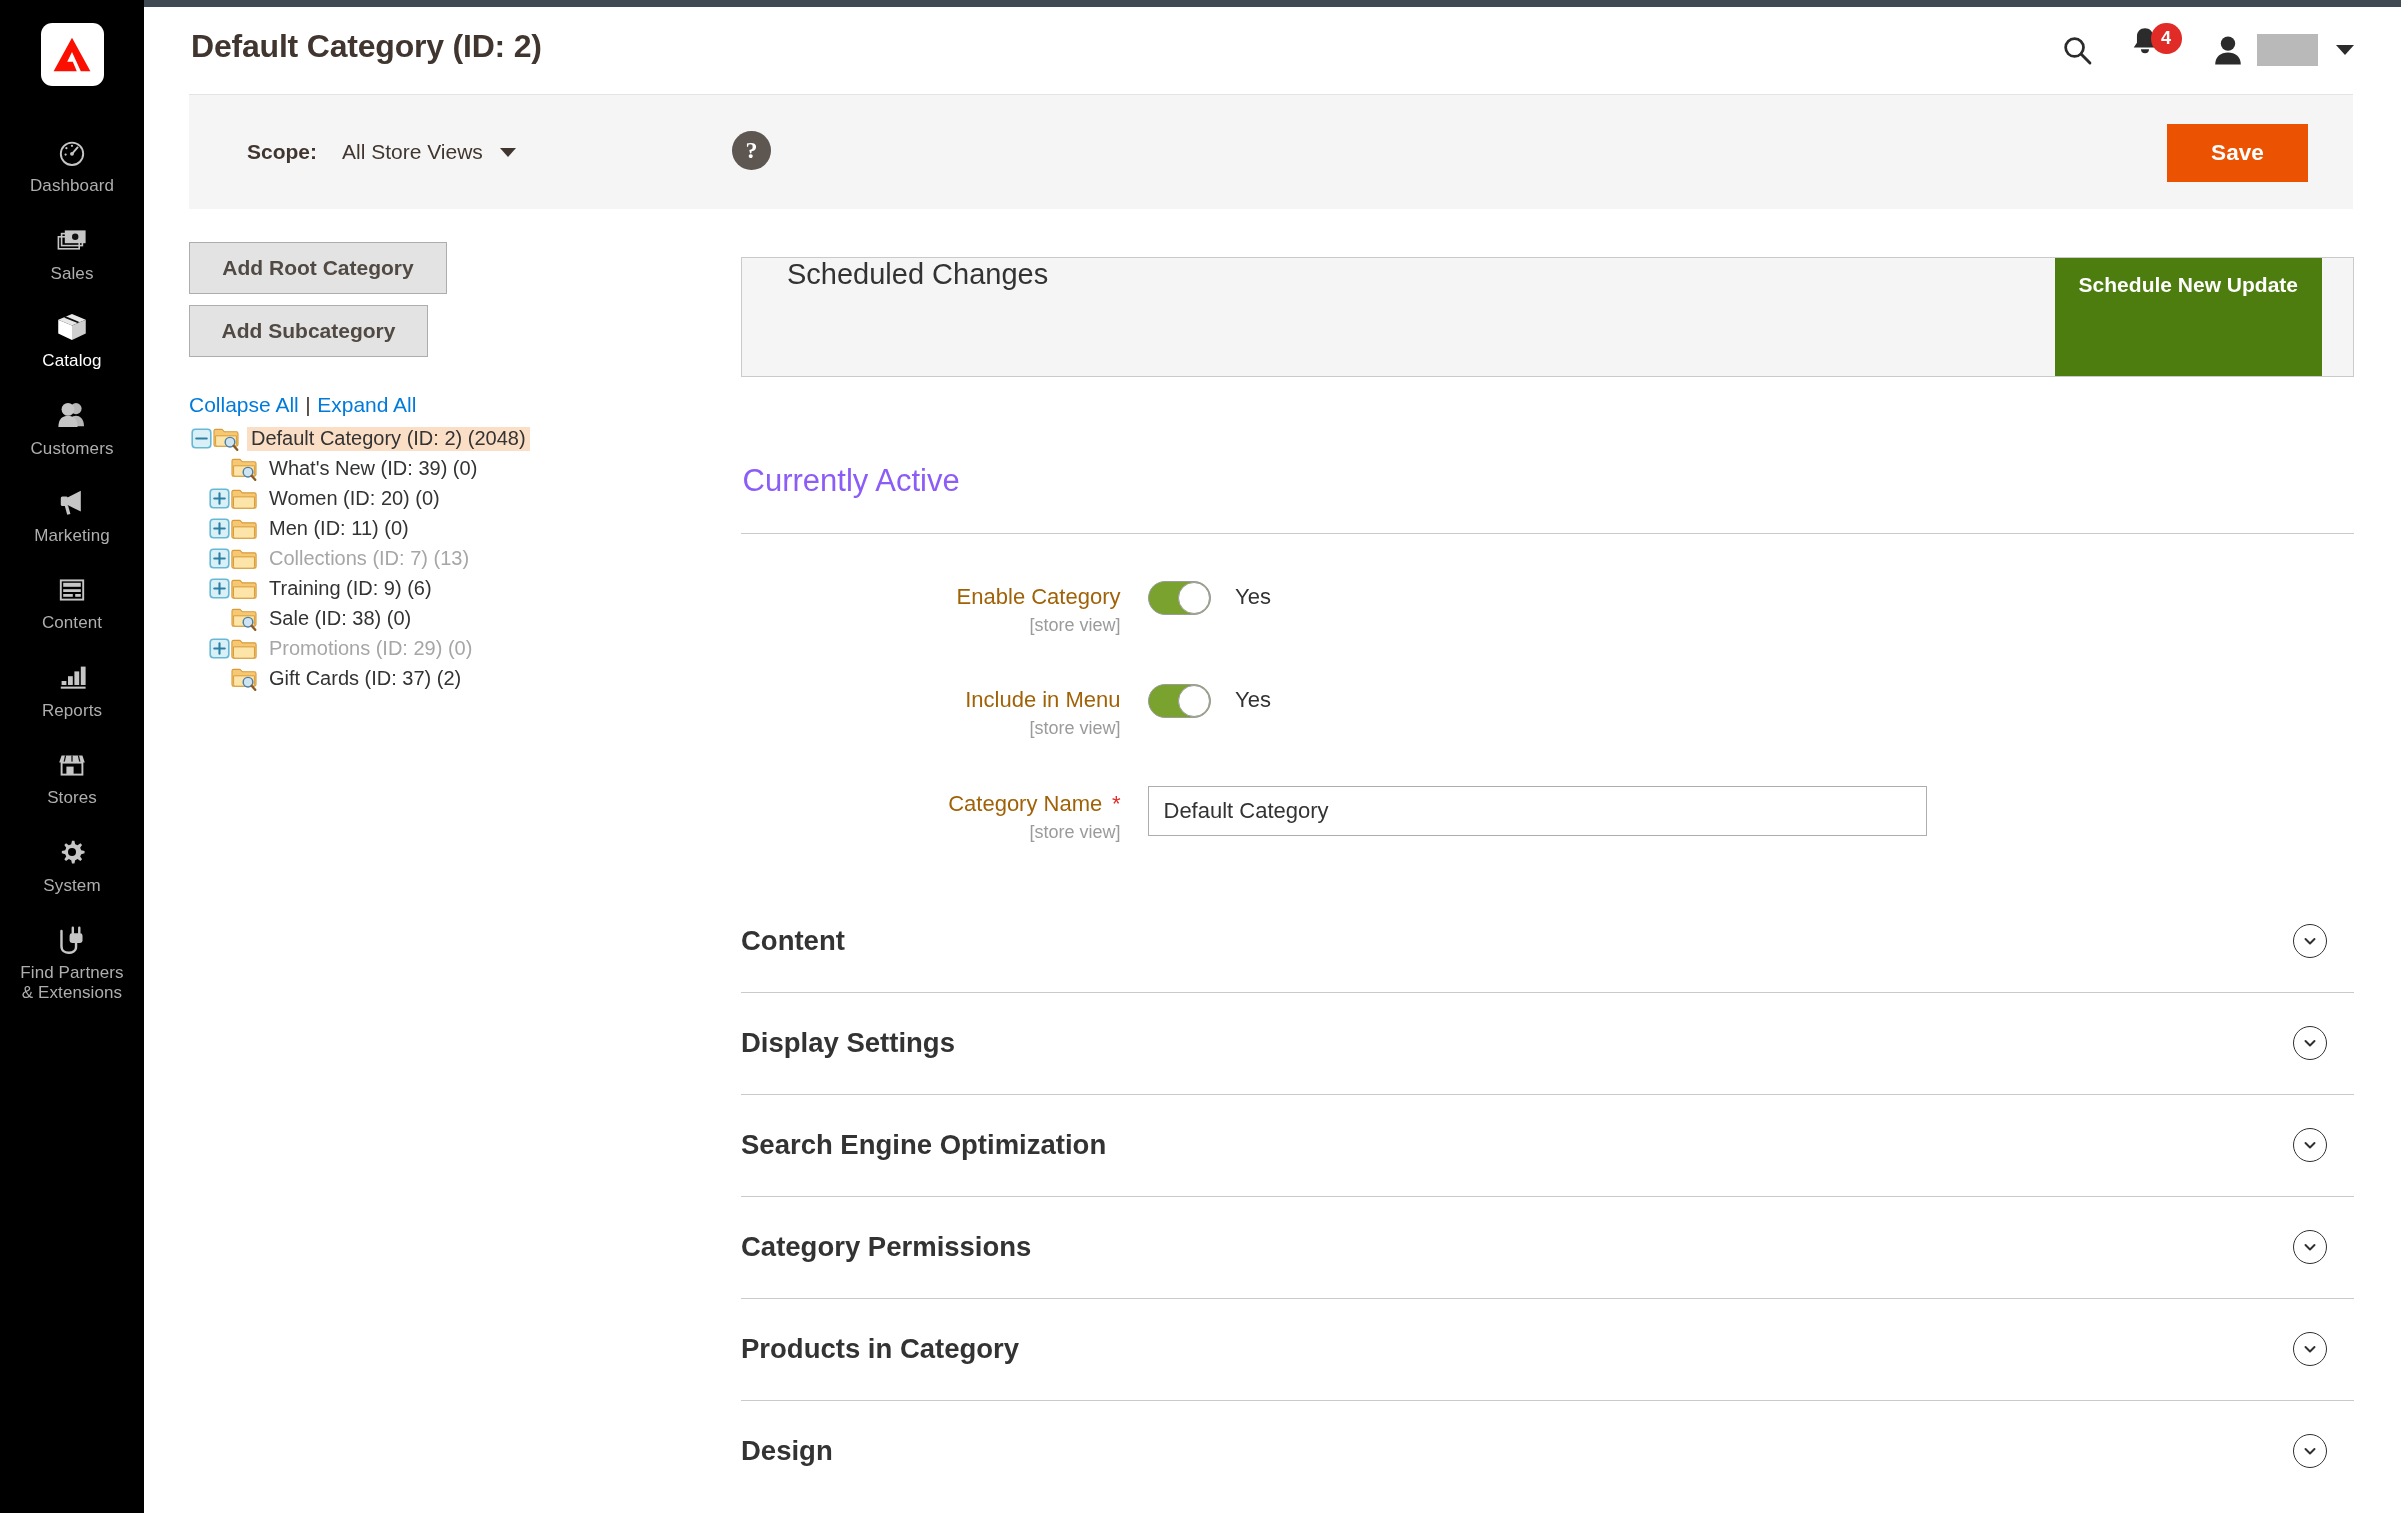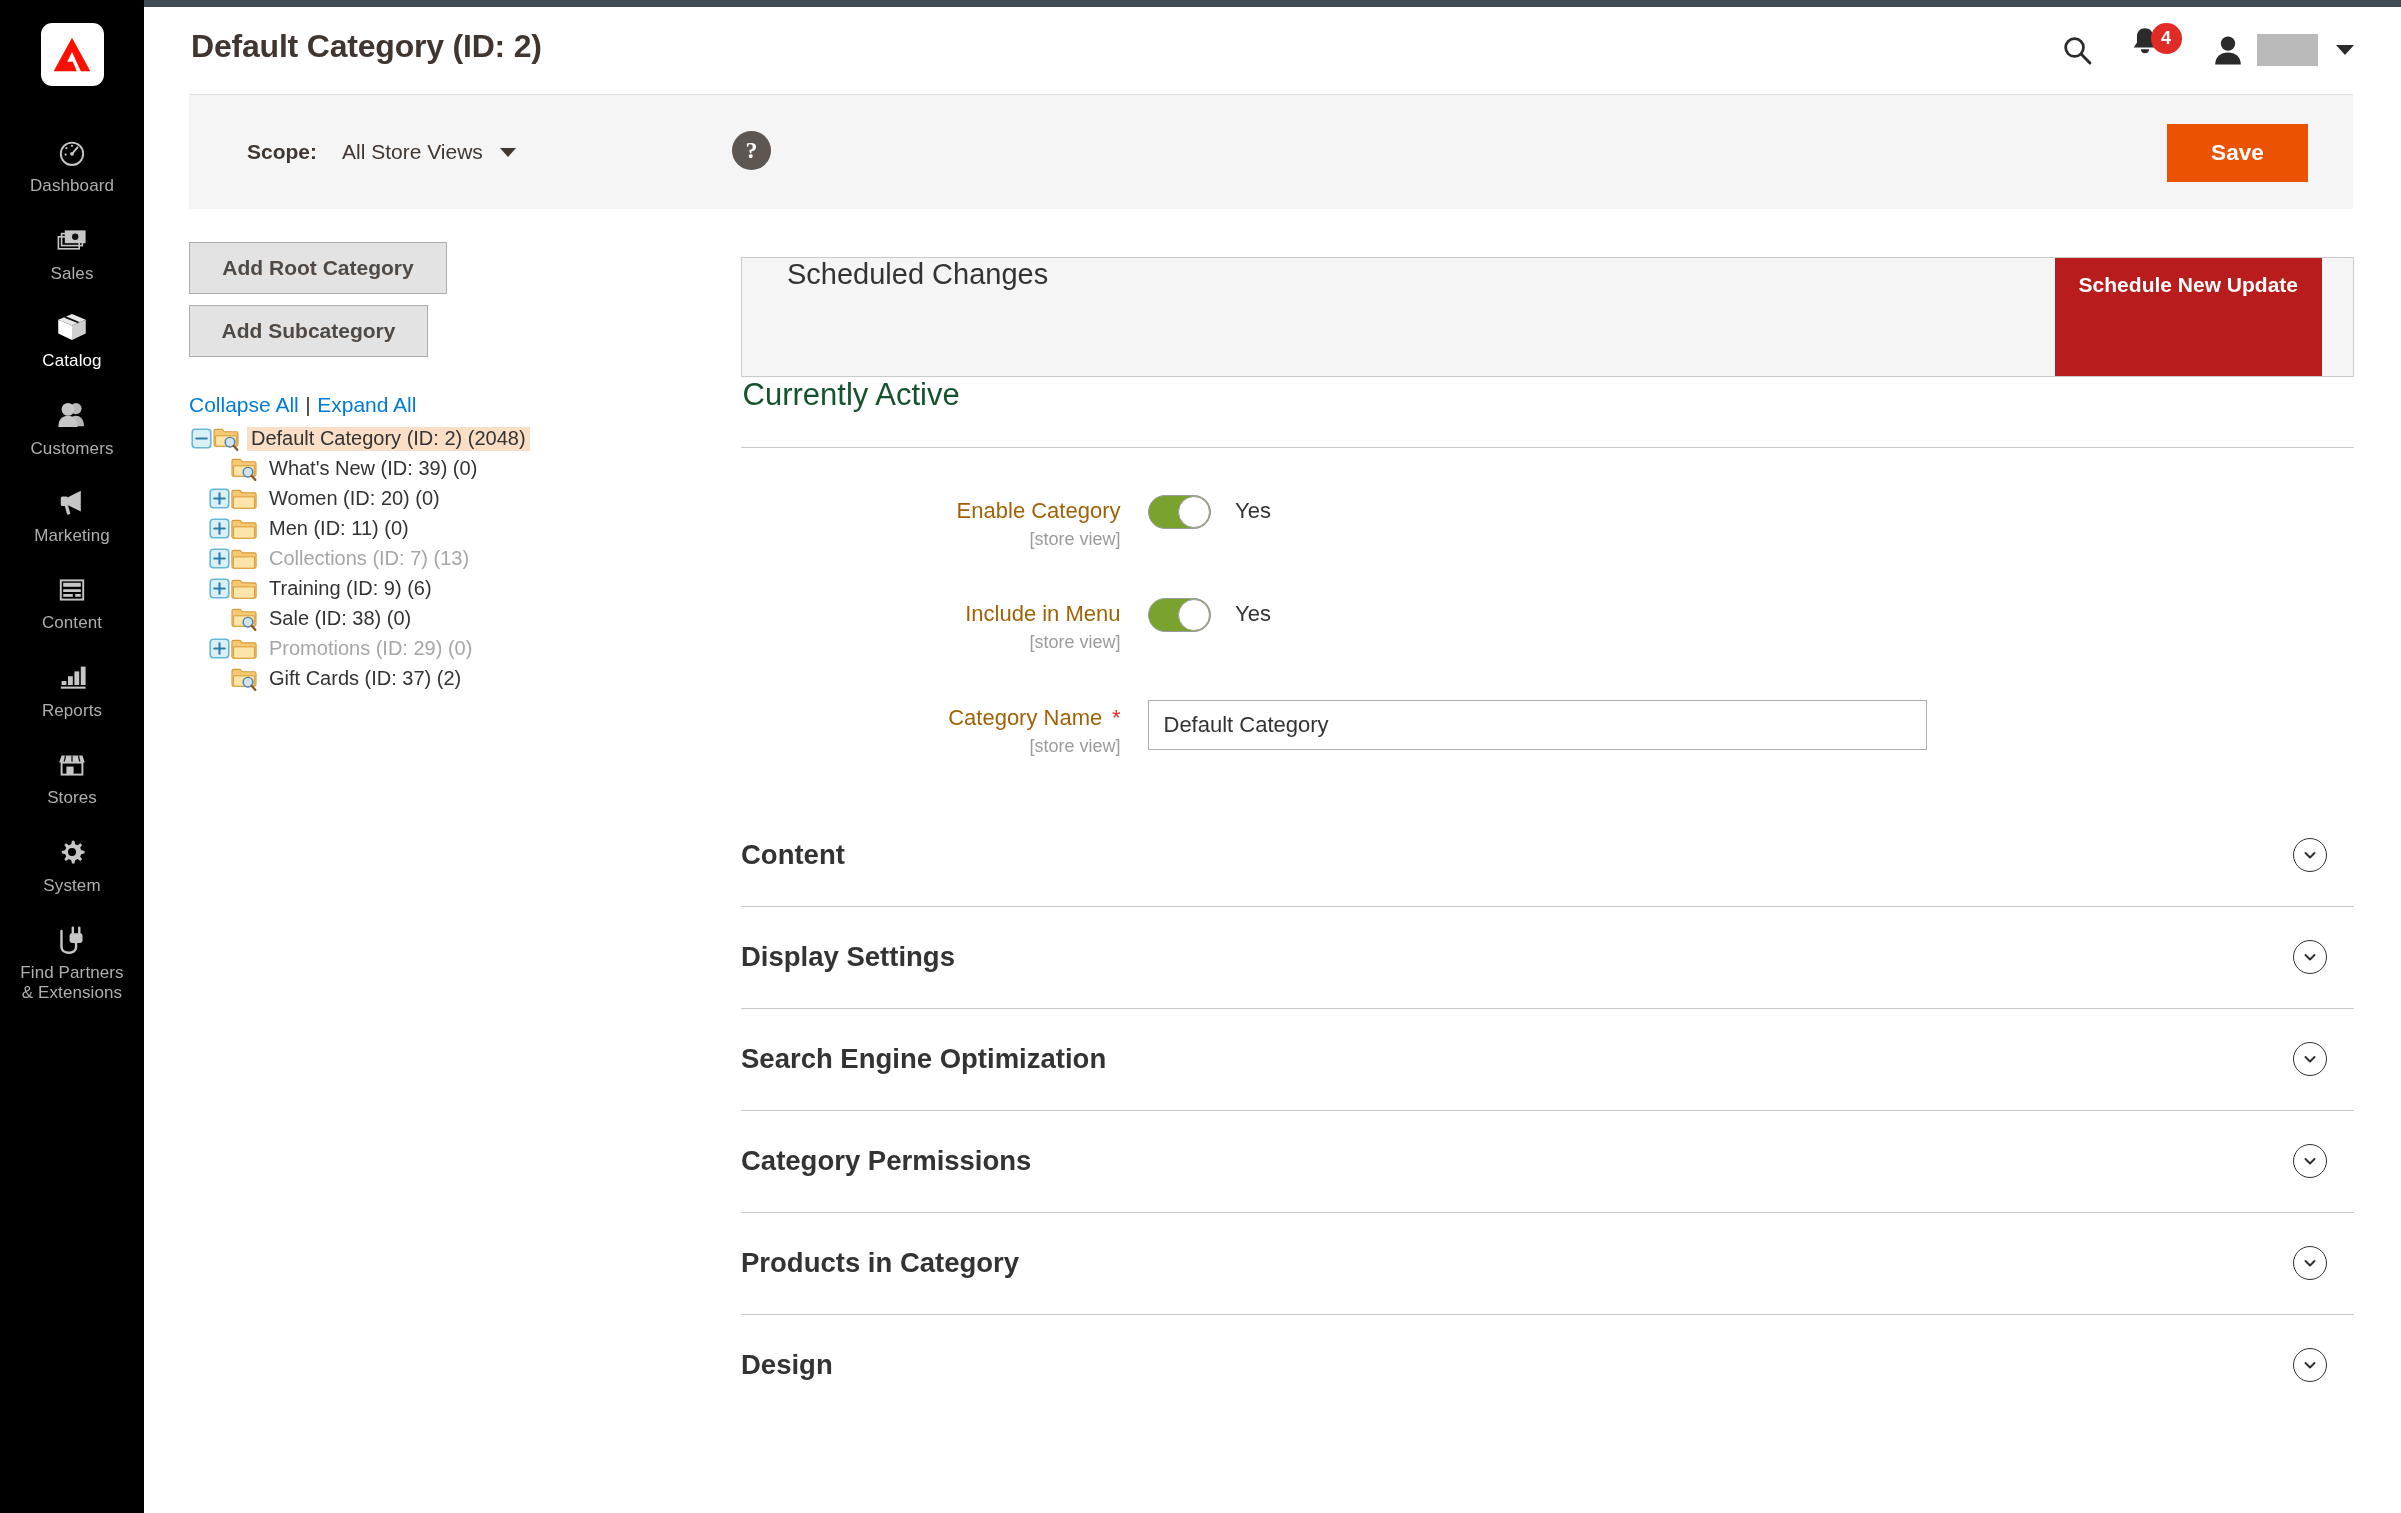--- a/index.html
+++ b/index.html
@@ -135,27 +135,27 @@
 
   
   .main { position:absolute; top:257px; left:741px; width:1613px; }
   .sched-box {
     border:0.8px solid #cacaca; background:#f5f5f5; height:120px;
     display:flex; justify-content:space-between;
     padding:0 31px 0 45px;
   }
   .sched-title { font-size:29px; color:#333333; font-weight:400; }
   .sched-btn {
-    background:#b91c1c; color:#ffffff; font-size:21px; font-weight:bold;
+    background:#4d7c0f; color:#ffffff; font-size:21px; font-weight:bold;
     padding:14.5px 24px; border:none; cursor:pointer;
     font-family:"Liberation Sans", sans-serif;
   }
 
   .section-title {
-    font-size:31px; color:#14532d; font-weight:400;
+    margin-top:86px; font-size:31px; color:#8b5cf6; font-weight:400;
     padding-left:1.6px;
   }
   .rule { margin-top:34px; border-top:0.8px solid #cacaca; }
 
   .form { margin-top:45px; }
   .form-row { display:flex; align-items:flex-start; margin-bottom:47px; }
   .form-label {
     width:407px; text-align:right; padding-right:27.5px; padding-top:4.8px;
     flex:0 0 407px;
   }

